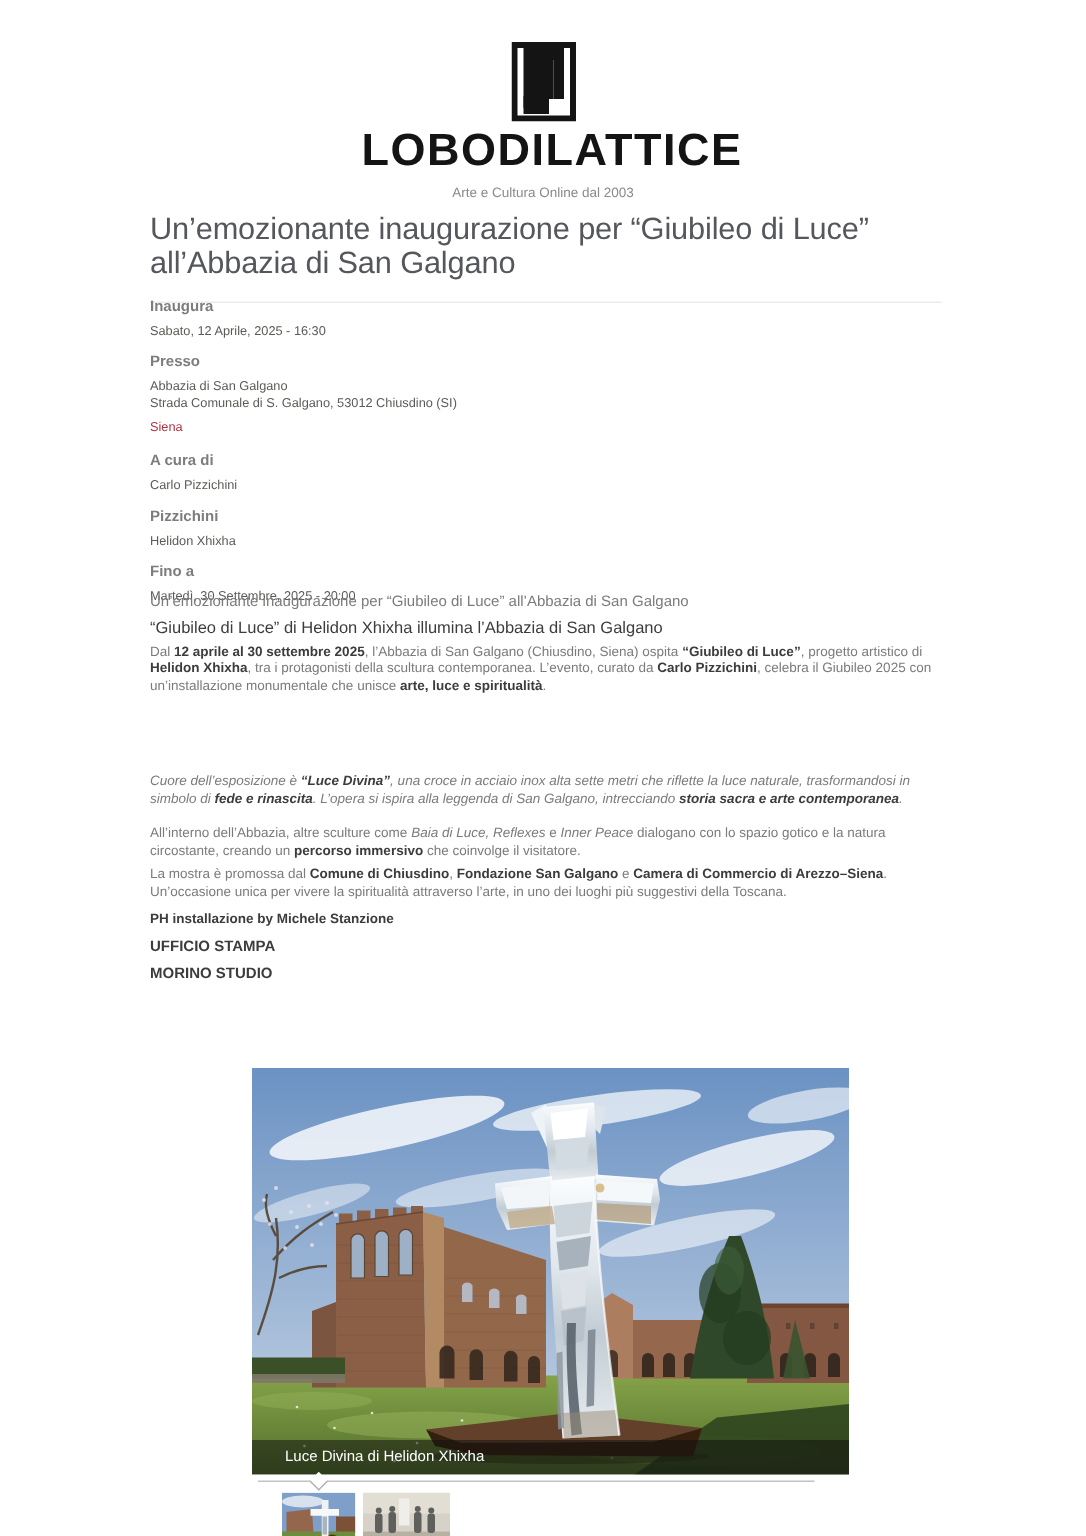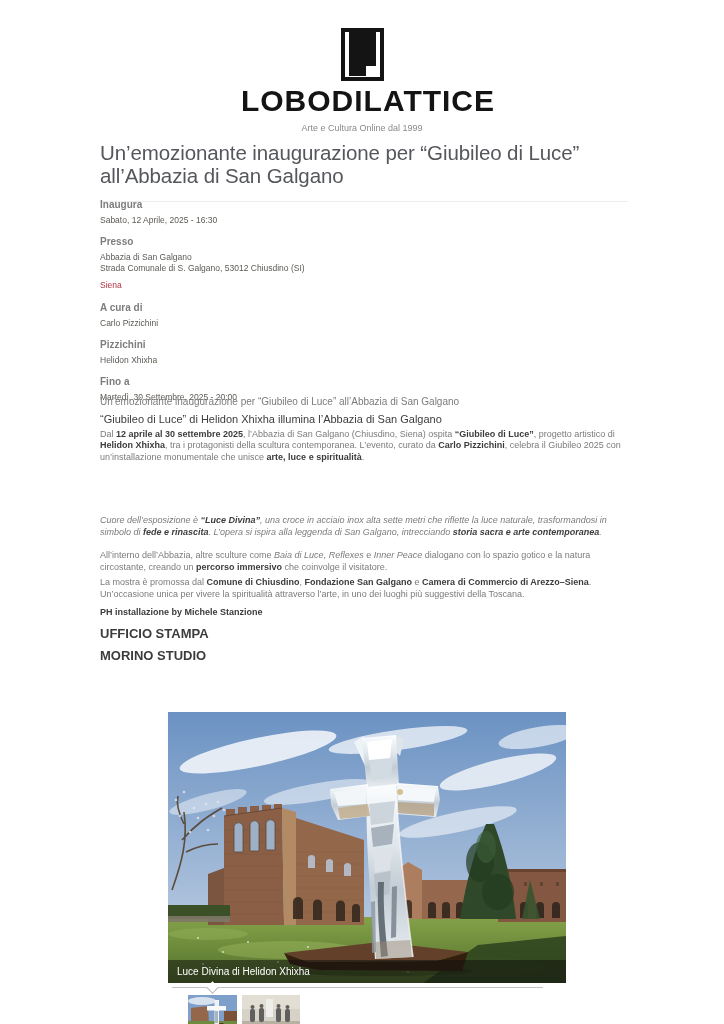--- a/index.html
+++ b/index.html
@@ -31,29 +31,29 @@
   .lead { font-size:11px; font-weight:normal; color:#3c3c3c; margin-bottom:3px; line-height:11.5px; }
   .article p { font-size:9px; color:#7b7b7b; line-height:11.5px; margin-bottom:4px; }
   .article p .b { font-weight:bold; color:#3c3c3c; }
   .article p .i { font-style:italic; }
   .gap-large { margin-bottom:52px !important; }
   .gap-mid   { margin-bottom:12px !important;font-style:italic; }
   .ph-credit { font-size:9px; font-weight:bold; color:#3c3c3c; margin-top:7px; }
 
   
   .press { position:absolute; left:100px; top:626px; width:528px; }
-  .press-label, .press-studio { font-size:13px; font-weight:bold; color:#3c3c3c; margin-bottom:7px; }
+  .press-label, .press-studio { font-size:10px; font-weight:bold; color:#3c3c3c; margin-bottom:7px; }
   .press-contact { font-size:9px; color:#7b7b7b; }
 
   
   .figure { position:absolute; left:168px; top:712px; width:398px; height:271px; }
   .figure svg { display:block; }
   .caption-bar { position:absolute; left:0; bottom:0; width:398px; height:23px;
                  background:rgba(15,15,15,0.52); color:#ffffff; font-size:10px;
-                 line-height:23px; padding-left:9px; }
+                 line-height:23px; padding-left:22px; }
 
   .pointer-line { position:absolute; left:172px; top:987px; width:371px; border-top:1px solid #c2c2c2; }
   .pointer-notch { position:absolute; left:36px; top:-5px; width:9px; height:9px; background:#ffffff;
                    border-right:1px solid #b2b2b2; border-bottom:1px solid #b2b2b2;
                    transform:rotate(45deg); }
 
   .thumb { position:absolute; top:995px; overflow:hidden; cursor:pointer; }
   .thumb-1 { left:188px; width:49px; height:37px; }
   .thumb-2 { left:242px; width:58px; height:37px; }
 </style>
@@ -64,21 +64,21 @@
   <svg class="logo-mark" width="43" height="53" viewBox="0 0 43 53">
     <rect x="0" y="0" width="43" height="53" fill="#141414"></rect>
     <rect x="4" y="4" width="35" height="45" fill="#ffffff"></rect>
     <rect x="8" y="4" width="7" height="40" fill="#141414"></rect>
     <rect x="8" y="36" width="17" height="12" fill="#141414"></rect>
     <rect x="15" y="4" width="20" height="8" fill="#141414"></rect>
     <rect x="28" y="12" width="7" height="26" fill="#141414"></rect>
     <rect x="15" y="12" width="13" height="26" fill="#141414"></rect>
   </svg>
   <div class="logo-text">LOBODILATTICE</div>
-  <div class="tagline">Arte e Cultura Online dal 1999</div>
+  <div class="tagline">Arte e Cultura Online dal 2003</div>
 </div>
 
 <div class="title-block">
   <h1 class="page-title">Un’emozionante inaugurazione per “Giubileo di Luce” all’Abbazia di San Galgano</h1>
 </div>
 
 <div class="event-info">
   <div class="field">
     <div class="field-label">Inaugura</div>
     <div class="field-value">Sabato, 12 Aprile, 2025 - 16:30</div>

